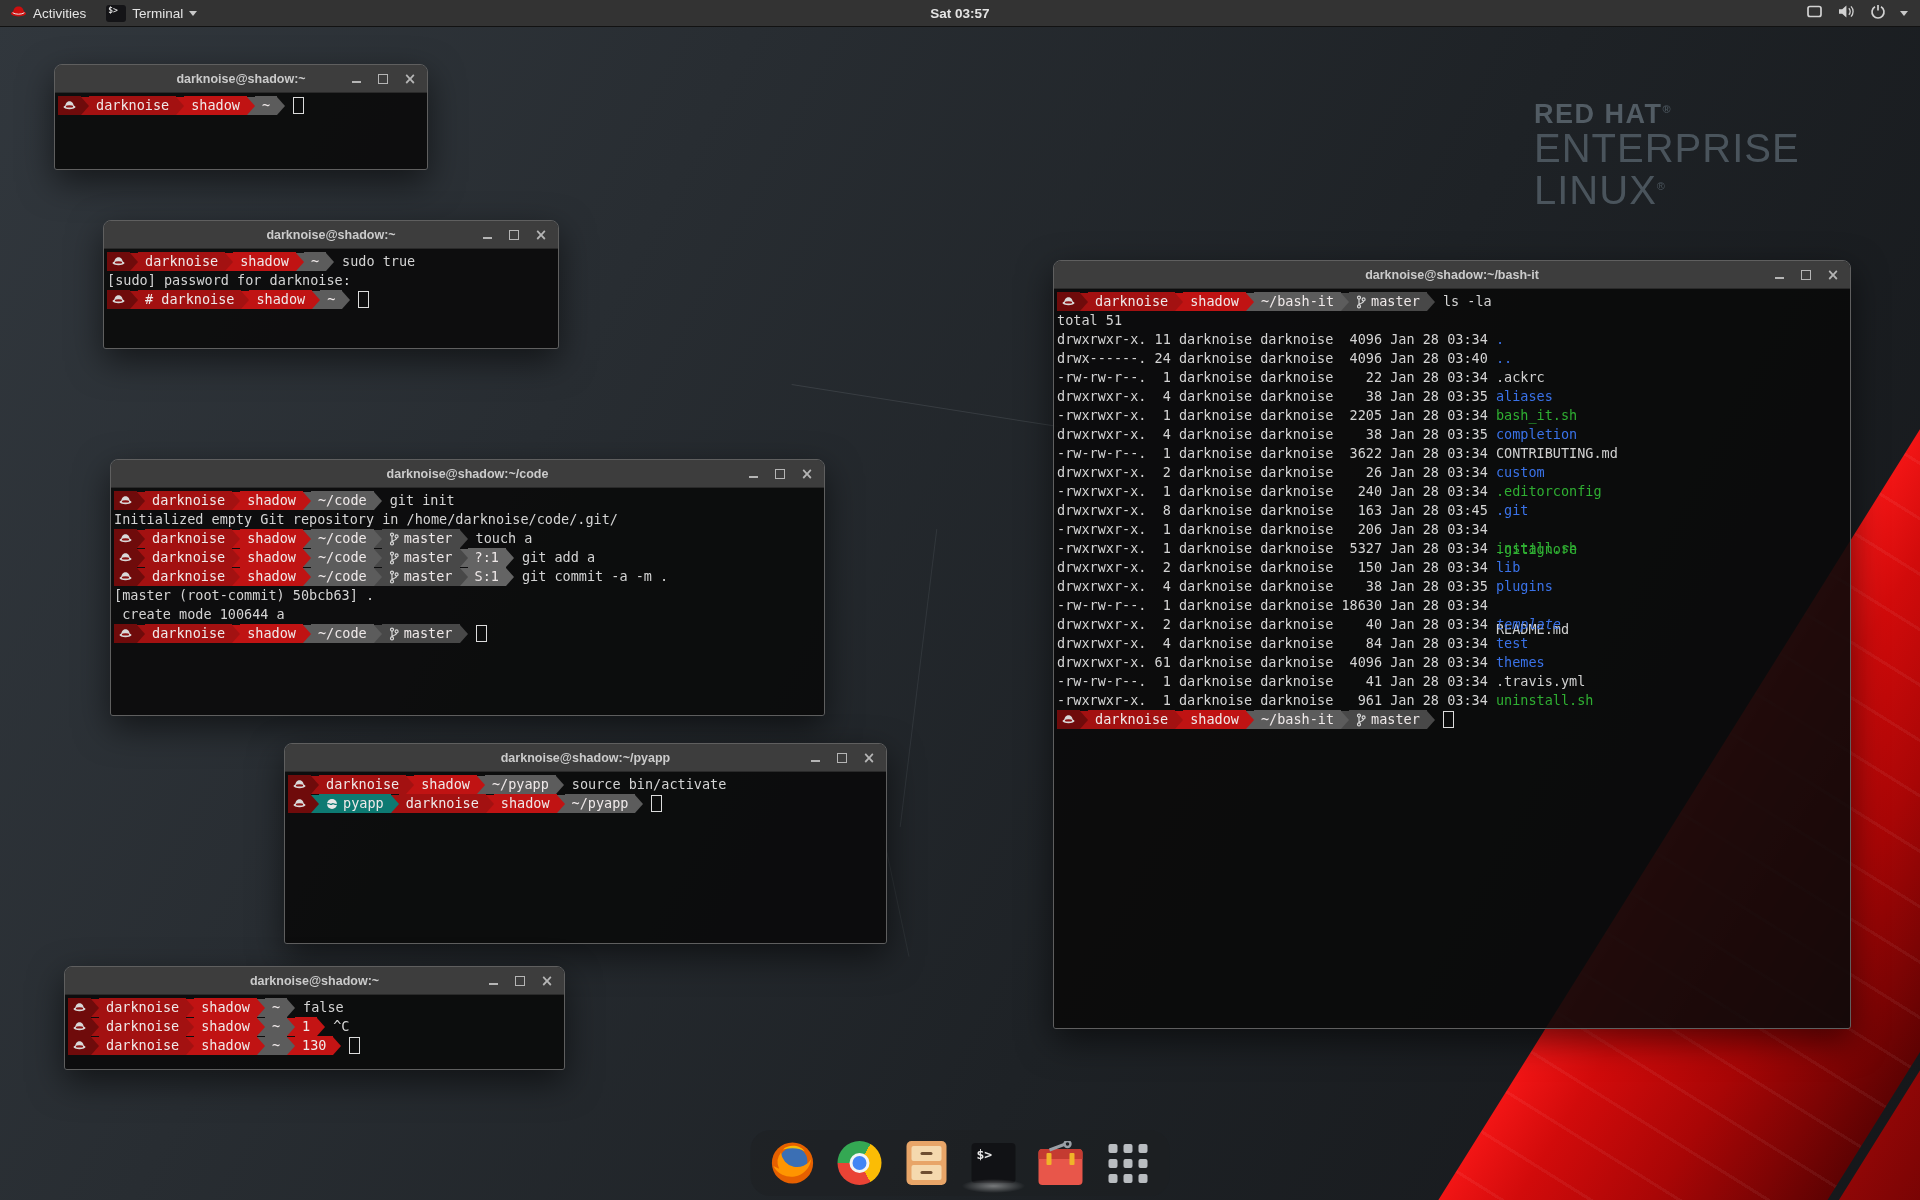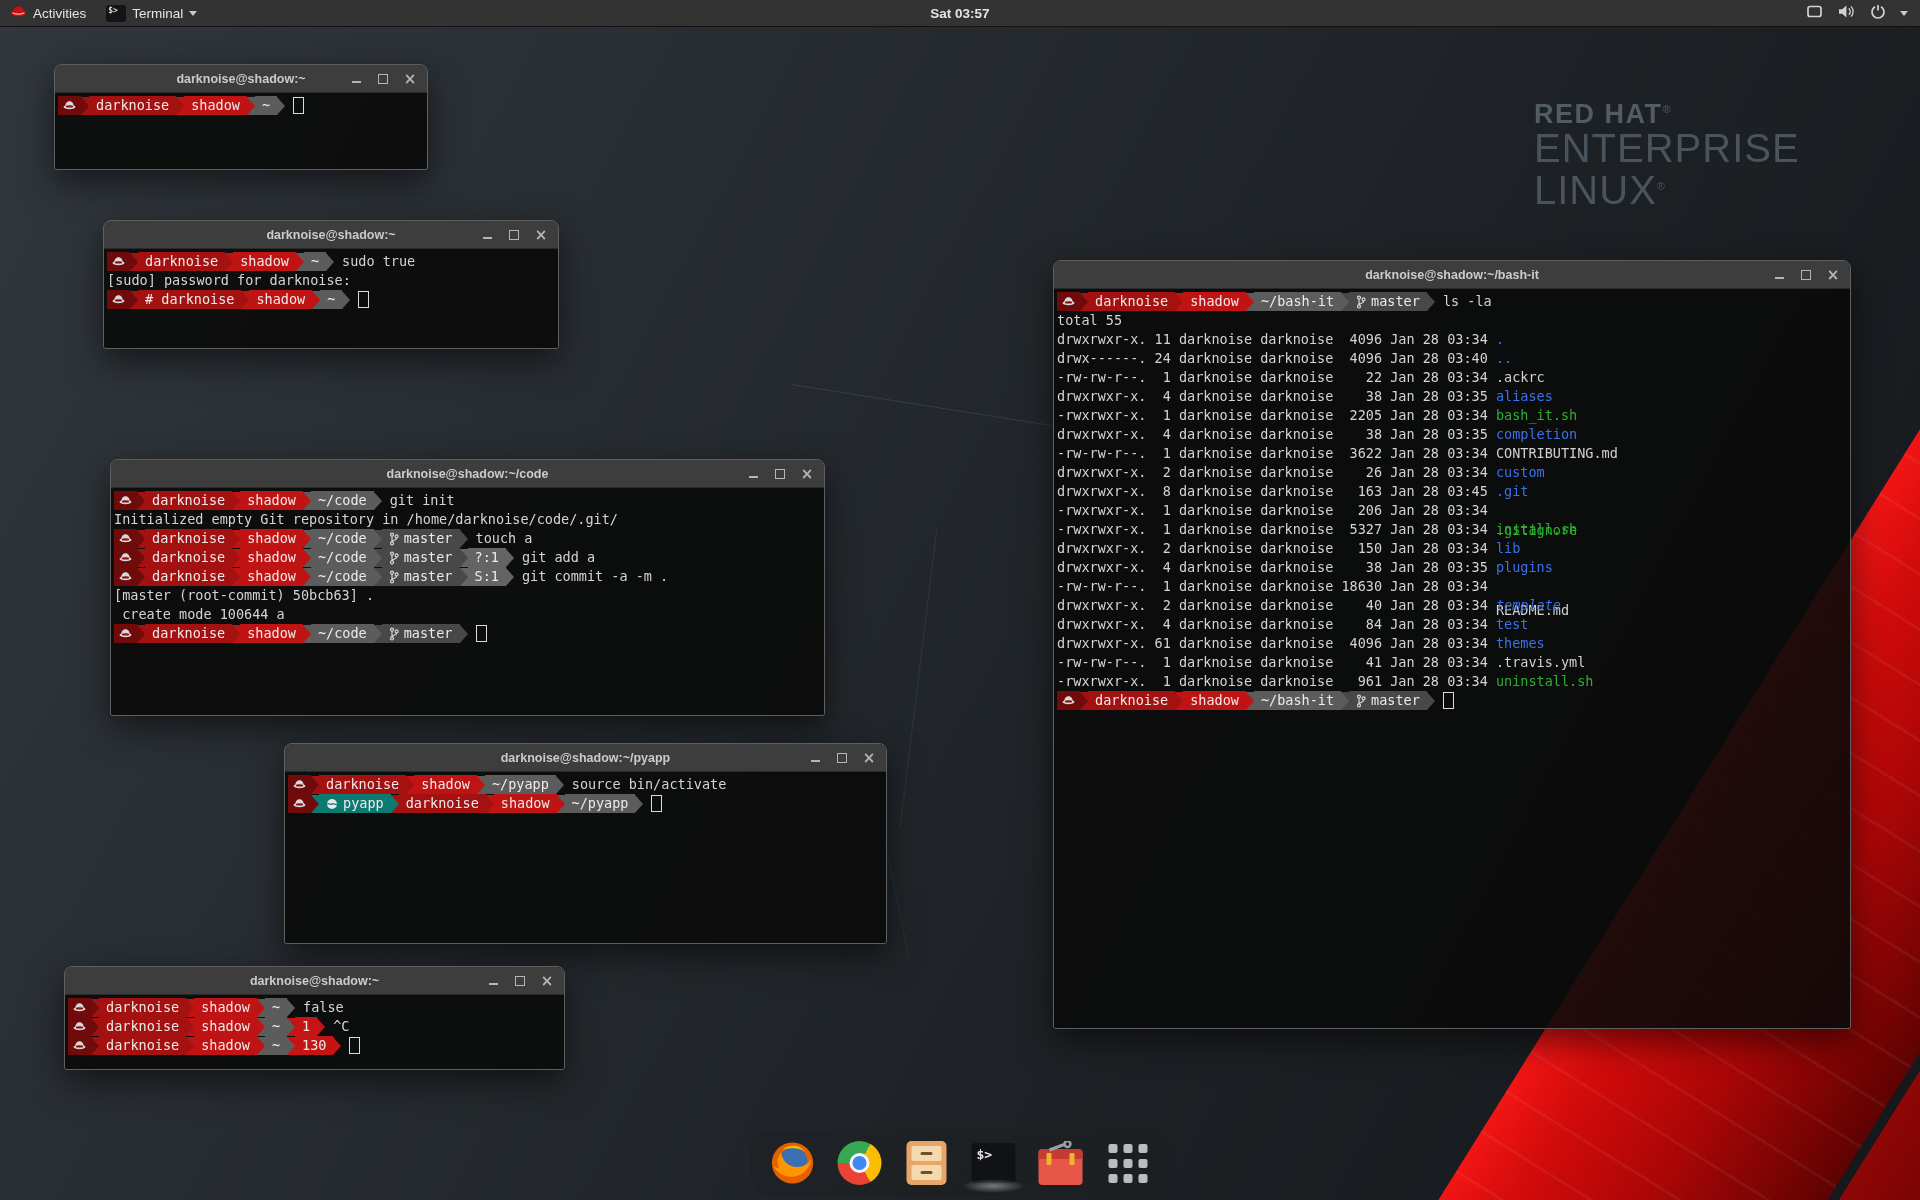--- a/index.html
+++ b/index.html
@@ -347,29 +347,30 @@
                 <ellipse cx="6.5" cy="7" rx="6" ry="2.2" fill="#d8d8d8"></ellipse>
                 <ellipse cx="6.5" cy="6.4" rx="3.6" ry="1.2" fill="#8a1010"></ellipse>
               </svg></span><span class="arrow" style="border-left-color: rgb(111, 11, 11); background: rgb(163, 17, 17);"></span><span class="pseg" style="background: rgb(163, 17, 17);">darknoise</span><span class="arrow" style="border-left-color: rgb(163, 17, 17); background: rgb(192, 19, 19);"></span><span class="pseg" style="background: rgb(192, 19, 19);">shadow</span><span class="arrow" style="border-left-color: rgb(192, 19, 19); background: rgb(92, 92, 92);"></span><span class="pseg" style="background: rgb(92, 92, 92);">~/bash-it</span><span class="arrow" style="border-left-color: rgb(92, 92, 92); background: rgb(72, 72, 72);"></span><span class="pseg" style="background: rgb(72, 72, 72);"><svg width="10" height="14" viewBox="0 0 10 14" style="margin-right:5px">
                 <g stroke="#d8d8d8" stroke-width="1.2" fill="none">
                   <circle cx="3" cy="2.6" r="1.5"></circle>
                   <circle cx="3" cy="11.4" r="1.5"></circle>
                   <circle cx="7.6" cy="4.4" r="1.5"></circle>
                   <path d="M3 4.1 L3 9.9 M7.6 5.9 C7.6 8.8 3 8.2 3 9.9"></path>
                 </g>
               </svg>master</span><span class="arrow" style="border-left-color: rgb(72, 72, 72);"></span><span class="cmd">ls -la</span></div>
-          <div class="line"><span class="out">total 55</span></div>
+          <div class="line"><span class="out">total 51</span></div>
           <div class="line"><span class="out">drwxrwxr-x. 11 darknoise darknoise  4096 Jan 28 03:34 </span><span class="fname" style="color: rgb(58, 114, 232);">.</span></div>
           <div class="line"><span class="out">drwx------. 24 darknoise darknoise  4096 Jan 28 03:40 </span><span class="fname" style="color: rgb(58, 114, 232);">..</span></div>
           <div class="line"><span class="out">-rw-rw-r--.  1 darknoise darknoise    22 Jan 28 03:34 </span><span class="fname" style="color: rgb(208, 208, 208);">.ackrc</span></div>
           <div class="line"><span class="out">drwxrwxr-x.  4 darknoise darknoise    38 Jan 28 03:35 </span><span class="fname" style="color: rgb(58, 114, 232);">aliases</span></div>
           <div class="line"><span class="out">-rwxrwxr-x.  1 darknoise darknoise  2205 Jan 28 03:34 </span><span class="fname" style="color: rgb(47, 174, 50);">bash_it.sh</span></div>
           <div class="line"><span class="out">drwxrwxr-x.  4 darknoise darknoise    38 Jan 28 03:35 </span><span class="fname" style="color: rgb(58, 114, 232);">completion</span></div>
           <div class="line"><span class="out">-rw-rw-r--.  1 darknoise darknoise  3622 Jan 28 03:34 </span><span class="fname" style="color: rgb(208, 208, 208);">CONTRIBUTING.md</span></div>
           <div class="line"><span class="out">drwxrwxr-x.  2 darknoise darknoise    26 Jan 28 03:34 </span><span class="fname" style="color: rgb(58, 114, 232);">custom</span></div>
+          <div class="line"><span class="out">-rwxrwxr-x.  1 darknoise darknoise   240 Jan 28 03:34 </span><span class="fname" style="color: rgb(47, 174, 50);">.editorconfig</span></div>
           <div class="line"><span class="out">drwxrwxr-x.  8 darknoise darknoise   163 Jan 28 03:45 </span><span class="fname" style="color: rgb(58, 114, 232);">.git</span></div>
           <div class="line"><span class="out">-rwxrwxr-x.  1 darknoise darknoise   206 Jan 28 03:34 </span><span class="fname" style="color: rgb(47, 174, 50); margin-top: 40px;">.gitignore</span></div>
           <div class="line"><span class="out">-rwxrwxr-x.  1 darknoise darknoise  5327 Jan 28 03:34 </span><span class="fname" style="color: rgb(47, 174, 50);">install.sh</span></div>
           <div class="line"><span class="out">drwxrwxr-x.  2 darknoise darknoise   150 Jan 28 03:34 </span><span class="fname" style="color: rgb(58, 114, 232);">lib</span></div>
           <div class="line"><span class="out">drwxrwxr-x.  4 darknoise darknoise    38 Jan 28 03:35 </span><span class="fname" style="color: rgb(58, 114, 232);">plugins</span></div>
           <div class="line"><span class="out">-rw-rw-r--.  1 darknoise darknoise 18630 Jan 28 03:34 </span><span class="fname" style="color: rgb(208, 208, 208); margin-top: 48px;">README.md</span></div>
           <div class="line"><span class="out">drwxrwxr-x.  2 darknoise darknoise    40 Jan 28 03:34 </span><span class="fname" style="color: rgb(58, 114, 232); font-style: italic;">template</span></div>
           <div class="line"><span class="out">drwxrwxr-x.  4 darknoise darknoise    84 Jan 28 03:34 </span><span class="fname" style="color: rgb(58, 114, 232);">test</span></div>
           <div class="line"><span class="out">drwxrwxr-x. 61 darknoise darknoise  4096 Jan 28 03:34 </span><span class="fname" style="color: rgb(58, 114, 232); text-align: right;">themes</span></div>
           <div class="line"><span class="out">-rw-rw-r--.  1 darknoise darknoise    41 Jan 28 03:34 </span><span class="fname" style="color: rgb(208, 208, 208);">.travis.yml</span></div>

